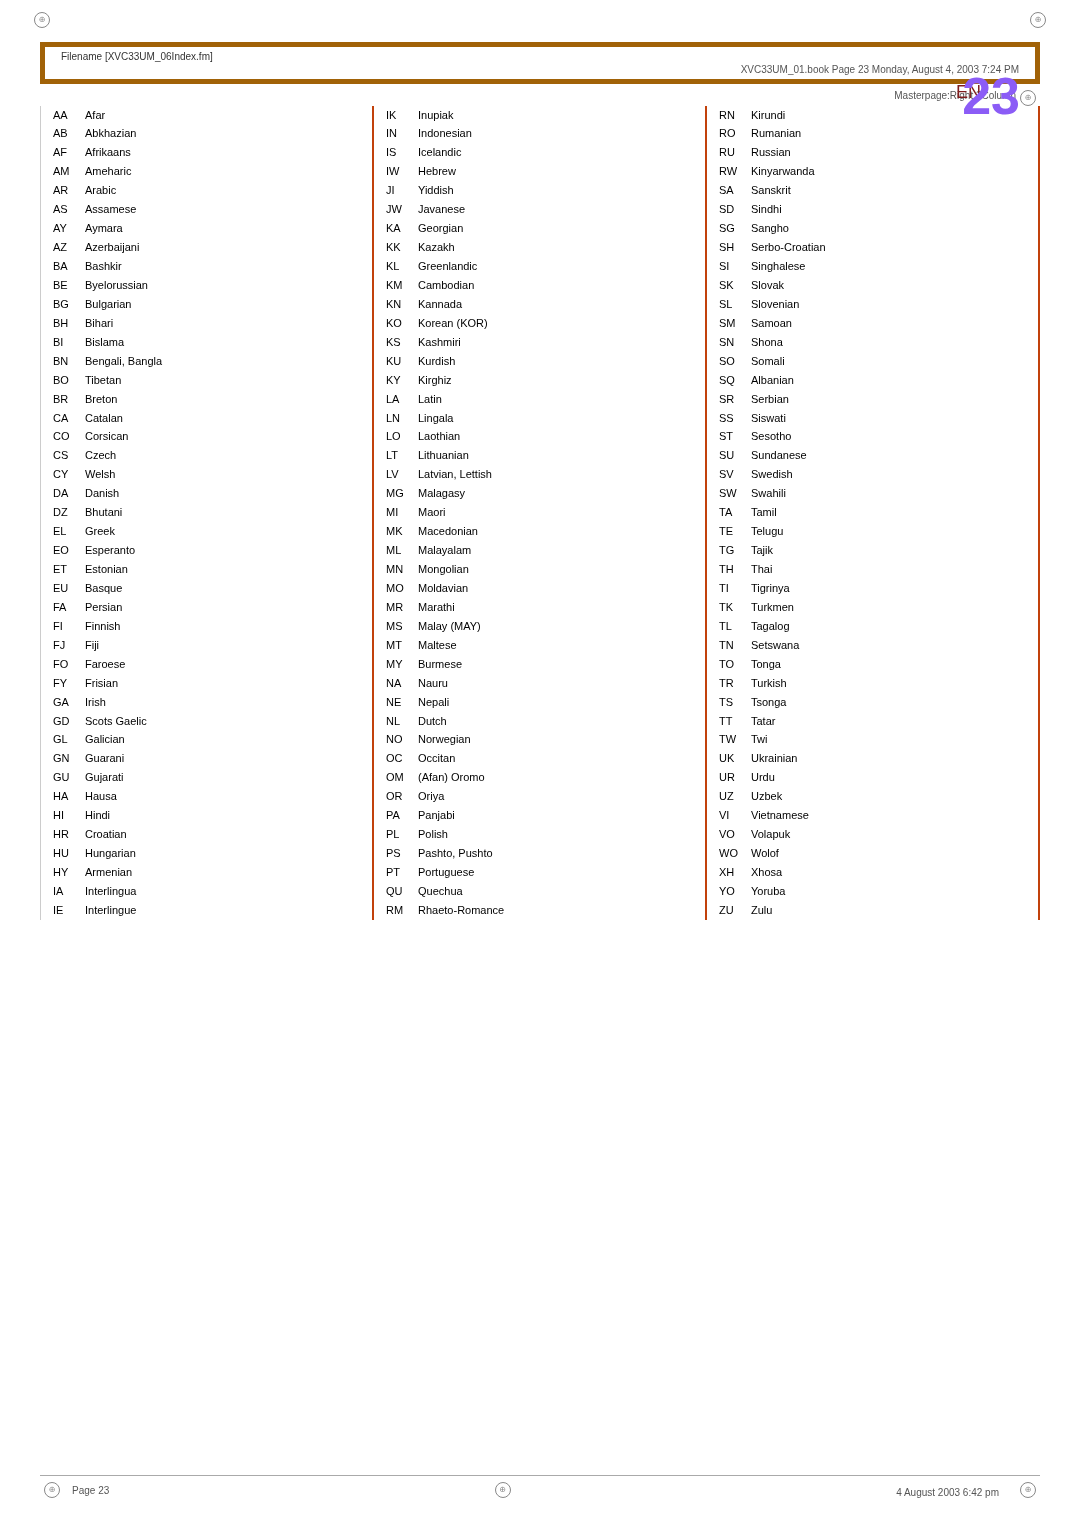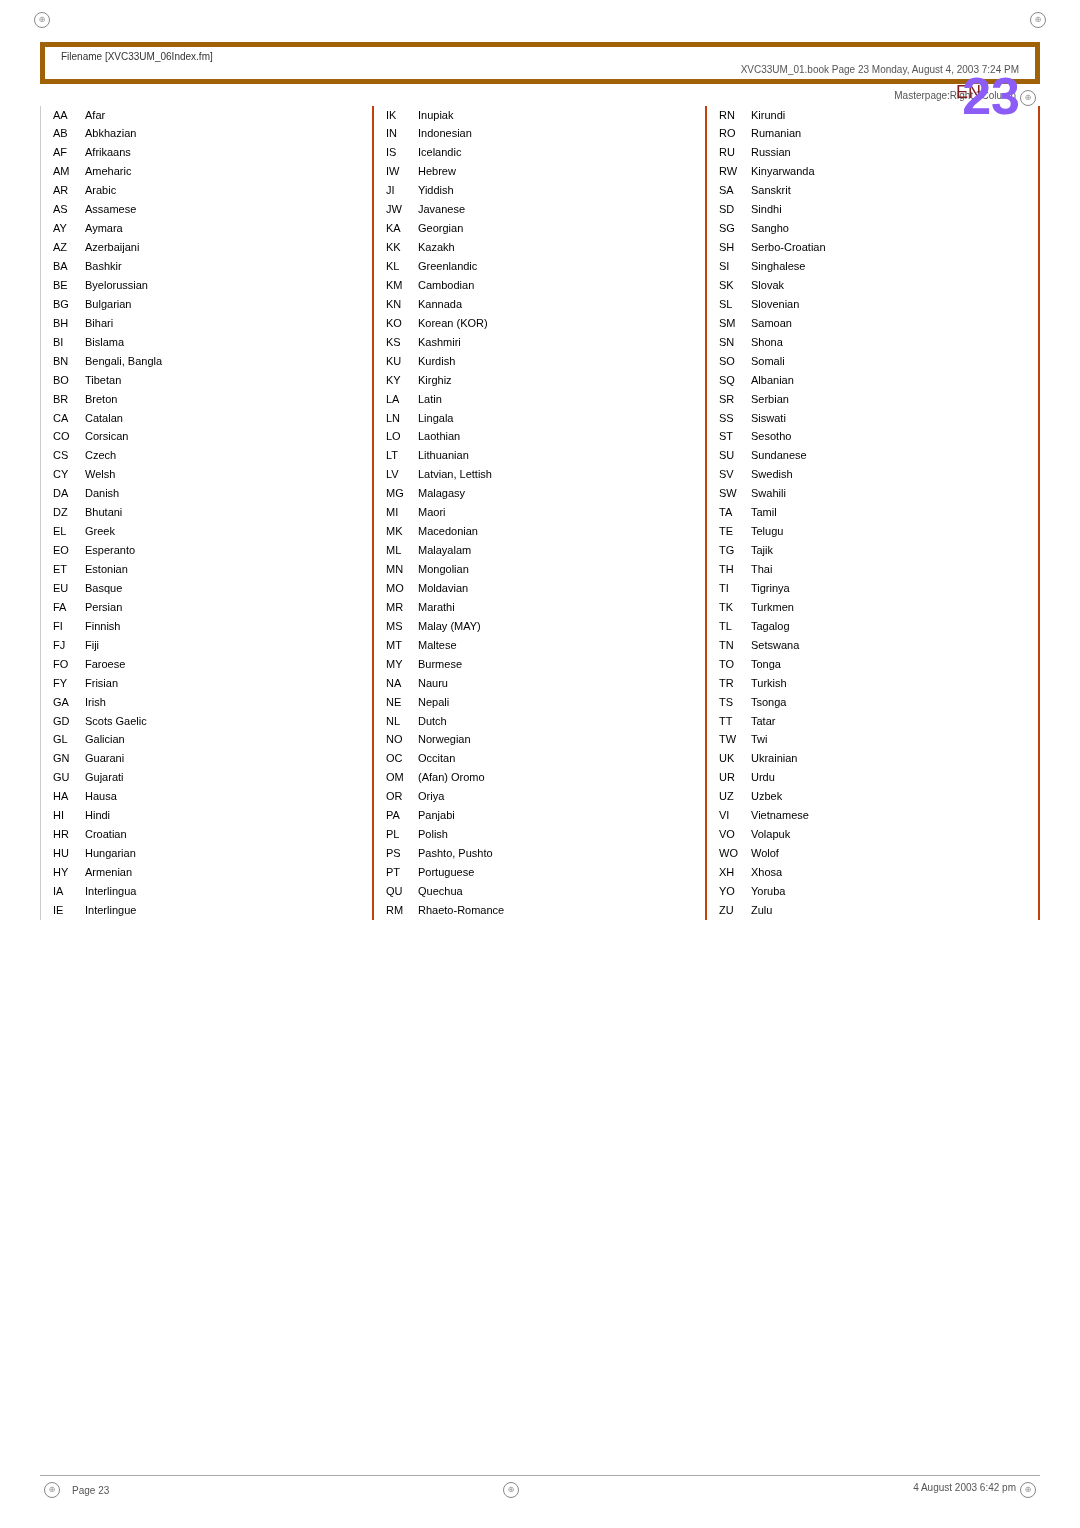--- a/index.html
+++ b/index.html
@@ -682,19 +682,19 @@
       </table>
     </div>
   </div>
 
   <div class="bottom-bar">
     <div style="display:flex;align-items:center;gap:8px;">
       <span class="corner-mark">⊕</span>
       <span>Page 23</span>
     </div>
     <span class="corner-mark">⊕</span>
-    <div style="display:flex;align-items:flex-start;gap:0;">
+    <div style="display:flex;align-items:flex-end;gap:17px;">
       <span>4 August 2003 6:42 pm</span>
       <span class="corner-mark">⊕</span>
     </div>
   </div>
 
 </div>
 
 </body></html>

